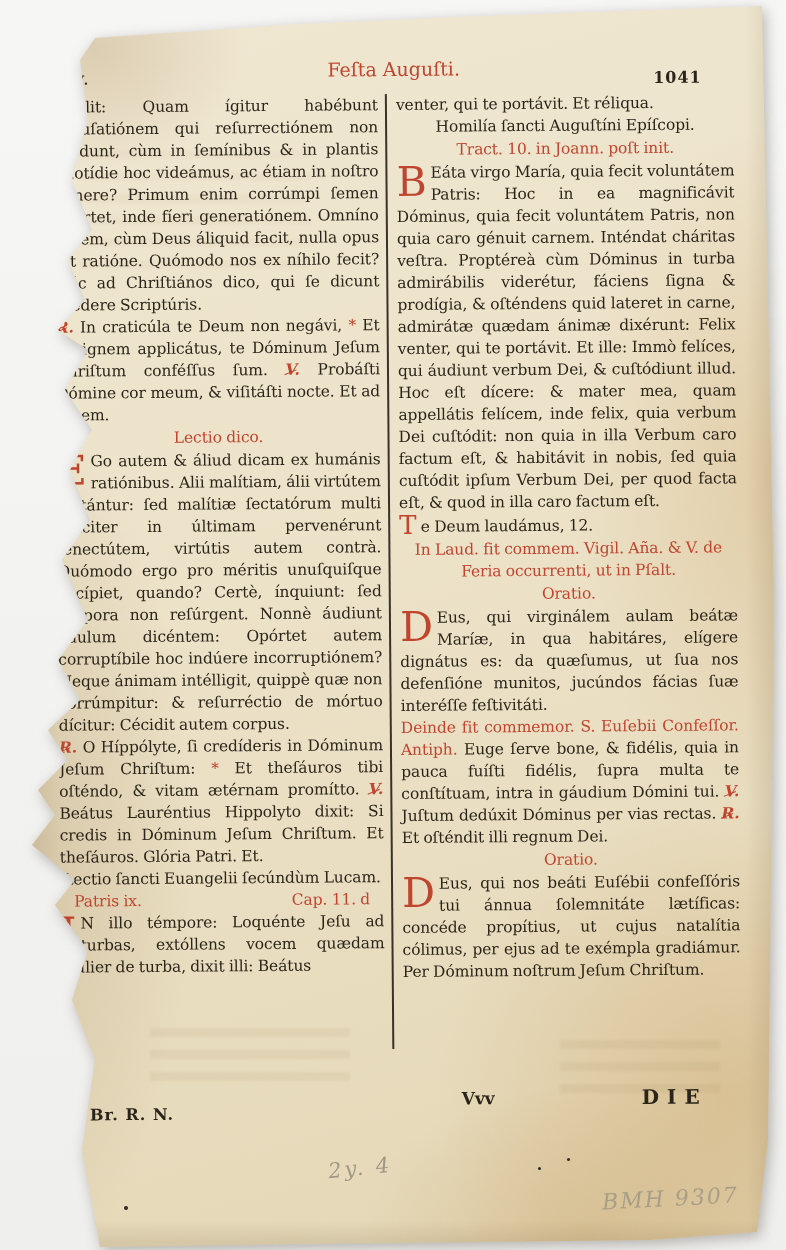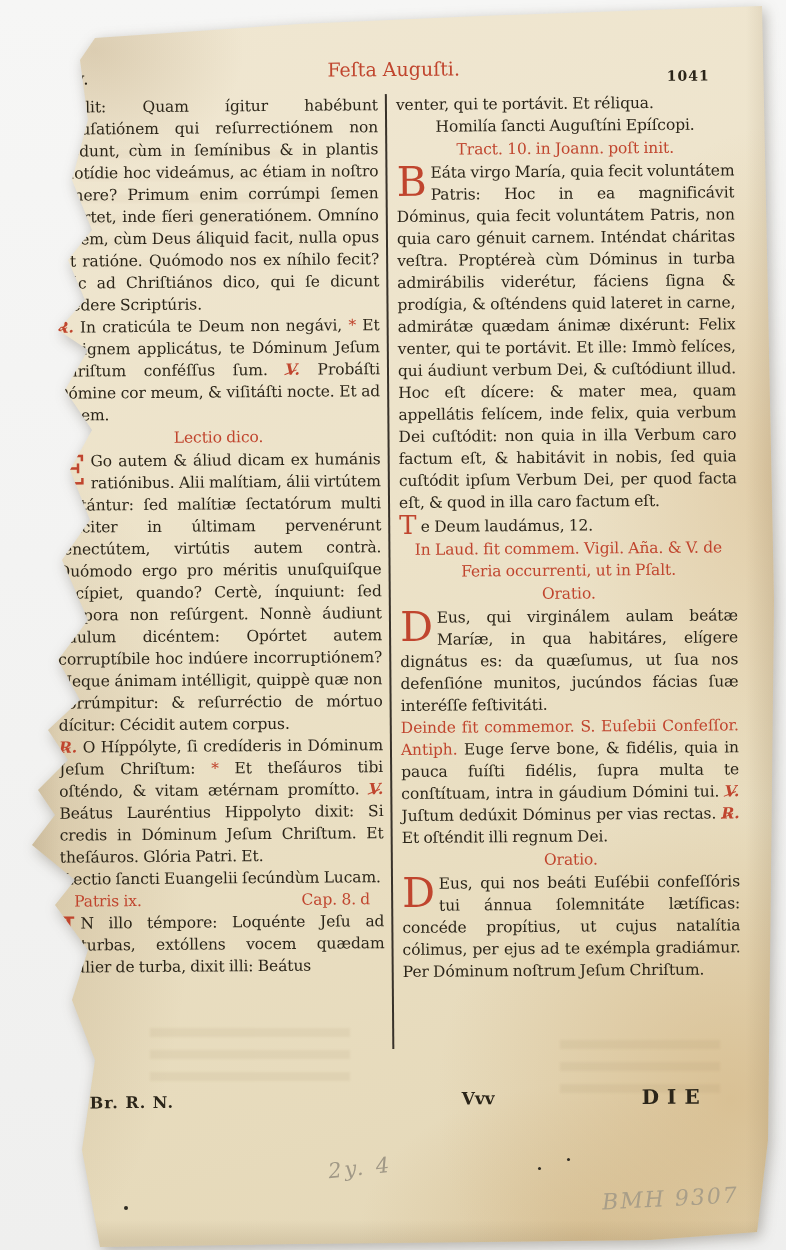--- a/index.html
+++ b/index.html
@@ -26,21 +26,21 @@
     background:
       linear-gradient(90deg,rgba(105,82,52,.30) 0 6px,rgba(105,82,52,.12) 6px 26px,transparent 60px),
       linear-gradient(270deg,rgba(120,95,60,.18) 0 10px,transparent 40px),
       linear-gradient(0deg,rgba(120,95,60,.15) 0 8px,transparent 30px);}
   .tilt{position:absolute;inset:0;transform:rotate(-0.45deg);transform-origin:50% 50%;}
 
   .header{position:absolute;top:58px;left:62px;right:52px;height:30px;color:var(--ink-black);}
   .header .h-left{position:absolute;left:0;top:8px;font-size:17px;letter-spacing:1px;}
   .header .h-center{position:absolute;left:0;right:0;top:0;text-align:center;
     color:var(--rubric-red);font-size:19px;}
-  .header .h-right{position:absolute;right:20px;top:12px;font-size:14px;font-weight:bold;letter-spacing:1px;}
+  .header .h-right{position:absolute;right:28px;top:12px;font-size:16px;font-weight:bold;letter-spacing:1px;}
 
   .cols{position:absolute;top:94px;left:58px;right:48px;height:955px;display:flex;overflow:hidden;
     color:var(--ink-black);}
   .col{overflow:hidden;}
   .colL{width:324px;padding-right:7px;}
   .divider{width:2px;background:#38322a;}
   .colR{flex:1;padding-left:9px;}
 
   .para{font-size:15.5px;line-height:22px;text-align:justify;letter-spacing:-0.1px;
     word-spacing:-0.5px;}
@@ -50,21 +50,21 @@
   .t-black{color:var(--ink-black);}
   .t-red{color:var(--rubric-red);}
   .t-mark{color:var(--rubric-red);font-weight:bold;font-style:italic;position:relative;display:inline-block;}
   .t-mark::after{content:"";position:absolute;left:-1px;top:58%;width:0.85em;height:1.2px;
     background:currentColor;transform:rotate(-22deg);}
   .t-red-init{color:var(--rubric-red);font-size:26px;line-height:22px;vertical-align:-2px;}
   .dropcap{float:left;color:var(--rubric-red);font-size:41px;line-height:37px;
     margin:2px 4px 0 0;font-weight:normal;}
 
   .footer{position:absolute;top:1085px;left:60px;right:70px;height:34px;color:var(--ink-black);}
-  .footer .sig{position:absolute;left:26px;top:6px;font-size:16px;font-weight:bold;letter-spacing:1px;}
+  .footer .sig{position:absolute;left:26px;top:18px;font-size:16px;font-weight:bold;letter-spacing:1px;}
   .footer .catch{position:absolute;left:398px;top:4px;font-size:17px;font-weight:bold;}
   .footer .die{position:absolute;left:578px;top:2px;font-size:20px;font-weight:bold;letter-spacing:8px;}
 
   .pencil{position:absolute;color:var(--pencil);font-style:italic;}
   .pencil.p1{left:328px;top:1156px;font-size:21px;transform:rotate(-6deg);letter-spacing:3px;}
   .pencil.p2{left:602px;top:1186px;font-size:22px;transform:rotate(-3deg);letter-spacing:2px;opacity:.85;}
 
   .ghost{position:absolute;pointer-events:none;filter:blur(1px);opacity:.5;
     background:repeating-linear-gradient(180deg,rgba(150,125,85,.18) 0 9px,transparent 9px 22px);}
   .g1{left:150px;top:1028px;width:200px;height:62px;}
@@ -95,21 +95,21 @@
         <div class="cols">
           <div class="col colL">
               <div class="para body"><span class="t-black">áttulit: Quam ígitur habébunt excuſatiónem qui reſurrectiónem non credunt, cùm in ſemínibus &amp; in plantis quotídie hoc videámus, ac étiam in noſtro génere? Primum enim corrúmpi ſemen opórtet, inde fíeri generatiónem. Omníno autem, cùm Deus áliquid facit, nulla opus eſt ratióne. Quómodo nos ex níhilo fecit? Hóc ad Chriſtiános dico, qui ſe dicunt crédere Scriptúris.</span></div>
               <div class="para body"><span class="t-mark">R.</span><span class="t-black"> In craticúla te Deum non negávi, </span><span class="t-red">*</span><span class="t-black"> Et ad ignem applicátus, te Dóminum Jeſum Chriſtum conféſſus ſum. </span><span class="t-mark">V.</span><span class="t-black"> Probáſti Dómine cor meum, &amp; viſitáſti nocte. Et ad ignem.</span></div>
               <div class="para rubric-center"><span class="t-red">Lectio dico.</span></div>
               <div class="para body"><span class="dropcap">E</span><span class="t-black">Go autem &amp; áliud dicam ex humánis ratiónibus. Alii malítiam, álii virtútem ſectántur: ſed malítiæ ſectatórum multi felíciter in últimam pervenérunt ſenectútem, virtútis autem contrà. Quómodo ergo pro méritis unuſquiſque accípiet, quando? Certè, ínquiunt: ſed córpora non reſúrgent. Nonnè áudiunt Paulum dicéntem: Opórtet autem corruptíbile hoc indúere incorruptiónem? Neque ánimam intélligit, quippè quæ non corrúmpitur: &amp; reſurréctio de mórtuo dícitur: Cécidit autem corpus.</span></div>
               <div class="para body"><span class="t-mark">R.</span><span class="t-black"> O Híppólyte, ſi credíderis in Dóminum Jeſum Chriſtum: </span><span class="t-red">*</span><span class="t-black"> Et theſáuros tibi oſténdo, &amp; vitam ætérnam promítto. </span><span class="t-mark">V.</span><span class="t-black"> Beátus Lauréntius Hippolyto dixit: Si credis in Dóminum Jeſum Chriſtum. Et theſáuros. Glória Patri. Et.</span></div>
               <div class="para center-black"><span class="t-black">Lectio ſancti Euangelii ſecúndùm Lucam.</span></div>
               <div class="para split">
                 <span class="t-red">Patris ix.</span>
-                <span class="t-red">Cap. 8. d</span>
+                <span class="t-red">Cap. 11. d</span>
               </div>
               <div class="para body"><span class="dropcap">I</span><span class="t-black">N illo témpore: Loquénte Jeſu ad turbas, extóllens vocem quædam múlier de turba, dixit illi: Beátus</span></div>
             </div>
           <div class="divider"></div>
           <div class="col colR">
               <div class="para body"><span class="t-black">venter, qui te portávit. Et réliqua.</span></div>
               <div class="para center-black"><span class="t-black">Homilía ſancti Auguſtíni Epíſcopi.</span></div>
               <div class="para rubric-center"><span class="t-red">Tract. 10. in Joann. poſt init.</span></div>
               <div class="para body"><span class="dropcap">B</span><span class="t-black">Eáta virgo María, quia fecit voluntátem Patris: Hoc in ea magnificávit Dóminus, quia fecit voluntátem Patris, non quia caro génuit carnem. Inténdat cháritas veſtra. Proptéreà cùm Dóminus in turba admirábilis viderétur, fáciens ſigna &amp; prodígia, &amp; oſténdens quid lateret in carne, admirátæ quædam ánimæ dixérunt: Felix venter, qui te portávit. Et ille: Immò felíces, qui áudiunt verbum Dei, &amp; cuſtódiunt illud. Hoc eſt dícere: &amp; mater mea, quam appellátis felícem, inde felix, quia verbum Dei cuſtódit: non quia in illa Verbum caro factum eſt, &amp; habitávit in nobis, ſed quia cuſtódit ipſum Verbum Dei, per quod facta eſt, &amp; quod in illa caro factum eſt.</span></div>
               <div class="para body"><span class="t-red-init">T</span><span class="t-black"> e Deum laudámus, 12.</span></div>

